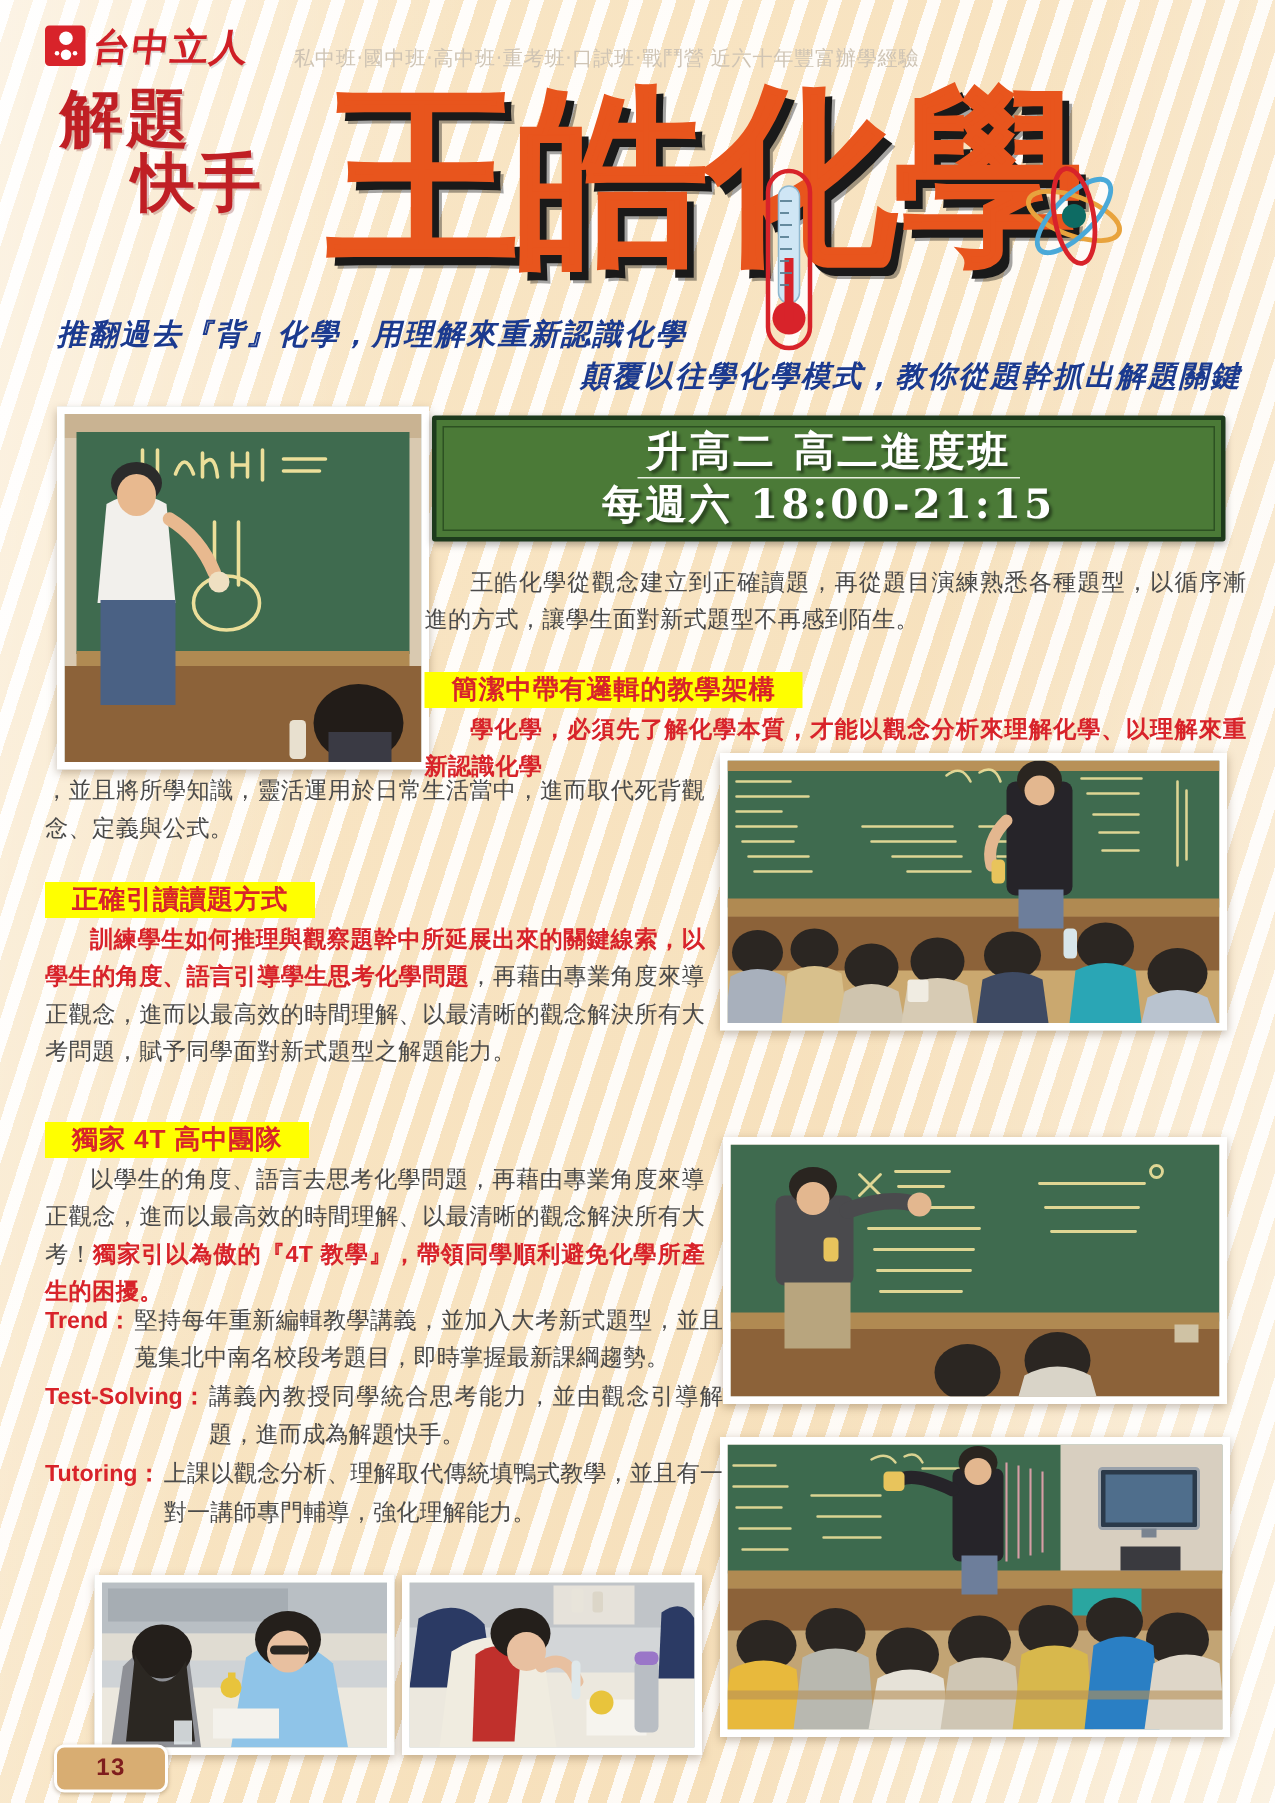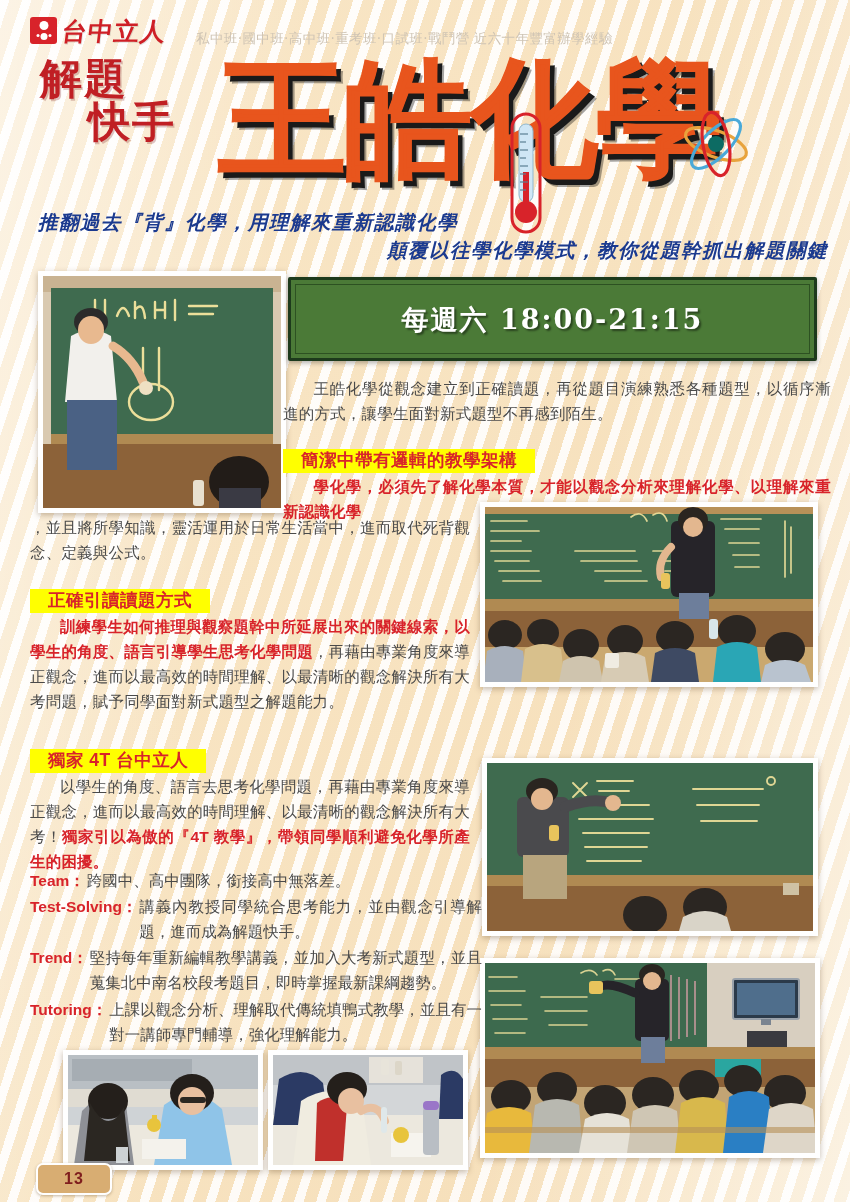--- a/index.html
+++ b/index.html
@@ -383,20 +383,21 @@
       <rect x="150" y="52" width="16" height="48" rx="4" fill="#b9bec4"></rect>
       <rect x="150" y="46" width="16" height="9" rx="4" fill="#9a76c8"></rect>
       <path d="M168 20 q14 -10 22 4 l2 40 -26 0z" fill="#2b3a64"></path>
       <rect x="108" y="4" width="8" height="16" rx="2" fill="#e8e4da"></rect>
       <rect x="122" y="6" width="7" height="14" rx="2" fill="#dcd6c8"></rect>
     </svg>
   </div>
 
   <div class="banner">
     <div class="banner-inner">
+      <div class="banner-l1">升高二  高二進度班</div>
       <div class="banner-l2">每週六 18:00-21:15</div>
     </div>
   </div>
 
   <div class="body-txt" id="p1">
     <span class="ind"></span><span>王皓化學從觀念建立到正確讀題，再從題目演練熟悉各種題型，以循序漸進的方式，讓學生面對新式題型不再感到陌生。</span>
   </div>
 
   <div class="body-txt" id="h1">
     <span class="hl">簡潔中帶有邏輯的教學架構</span>
@@ -409,40 +410,36 @@
   </div>
 
   <div class="body-txt" id="h2">
     <span class="hl">正確引讀讀題方式</span>
   </div>
   <div class="body-txt" id="p3">
     <span class="ind"></span><span class="em">訓練學生如何推理與觀察題幹中所延展出來的關鍵線索，以學生的角度、語言引導學生思考化學問題</span><span>，再藉由專業角度來導正觀念，進而以最高效的時間理解、以最清晰的觀念解決所有大考問題，賦予同學面對新式題型之解題能力。</span>
   </div>
 
   <div class="body-txt" id="h3">
-    <span class="hl">獨家 4T 台中立人</span>
+    <span class="hl">獨家 4T 高中團隊</span>
   </div>
   <div class="body-txt" id="p4">
     <span class="ind"></span><span>以學生的角度、語言去思考化學問題，再藉由專業角度來導正觀念，進而以最高效的時間理解、以最清晰的觀念解決所有大考！</span><span class="em">獨家引以為傲的『4T 教學』，帶領同學順利避免化學所產生的困擾。</span>
   </div>
 
   <div class="fourT">
     <div class="row">
-      <span class="k lbl">Team：</span>
-      <span class="v">跨國中、高中團隊，銜接高中無落差。</span>
+      <span class="k lbl">Trend：</span>
+      <span class="v">堅持每年重新編輯教學講義，並加入大考新式題型，並且蒐集北中南名校段考題目，即時掌握最新課綱趨勢。</span>
     </div>
     <div class="row">
       <span class="k lbl">Test-Solving：</span>
       <span class="v">講義內教授同學統合思考能力，並由觀念引導解題，進而成為解題快手。</span>
     </div>
     <div class="row">
-      <span class="k lbl">Trend：</span>
-      <span class="v">堅持每年重新編輯教學講義，並加入大考新式題型，並且蒐集北中南名校段考題目，即時掌握最新課綱趨勢。</span>
-    </div>
-    <div class="row">
       <span class="k lbl">Tutoring：</span>
       <span class="v">上課以觀念分析、理解取代傳統填鴨式教學，並且有一對一講師專門輔導，強化理解能力。</span>
     </div>
   </div>
 
   <div class="pageno">13</div>
 
   <div class="tex-overlay"></div>
 </div>
 

